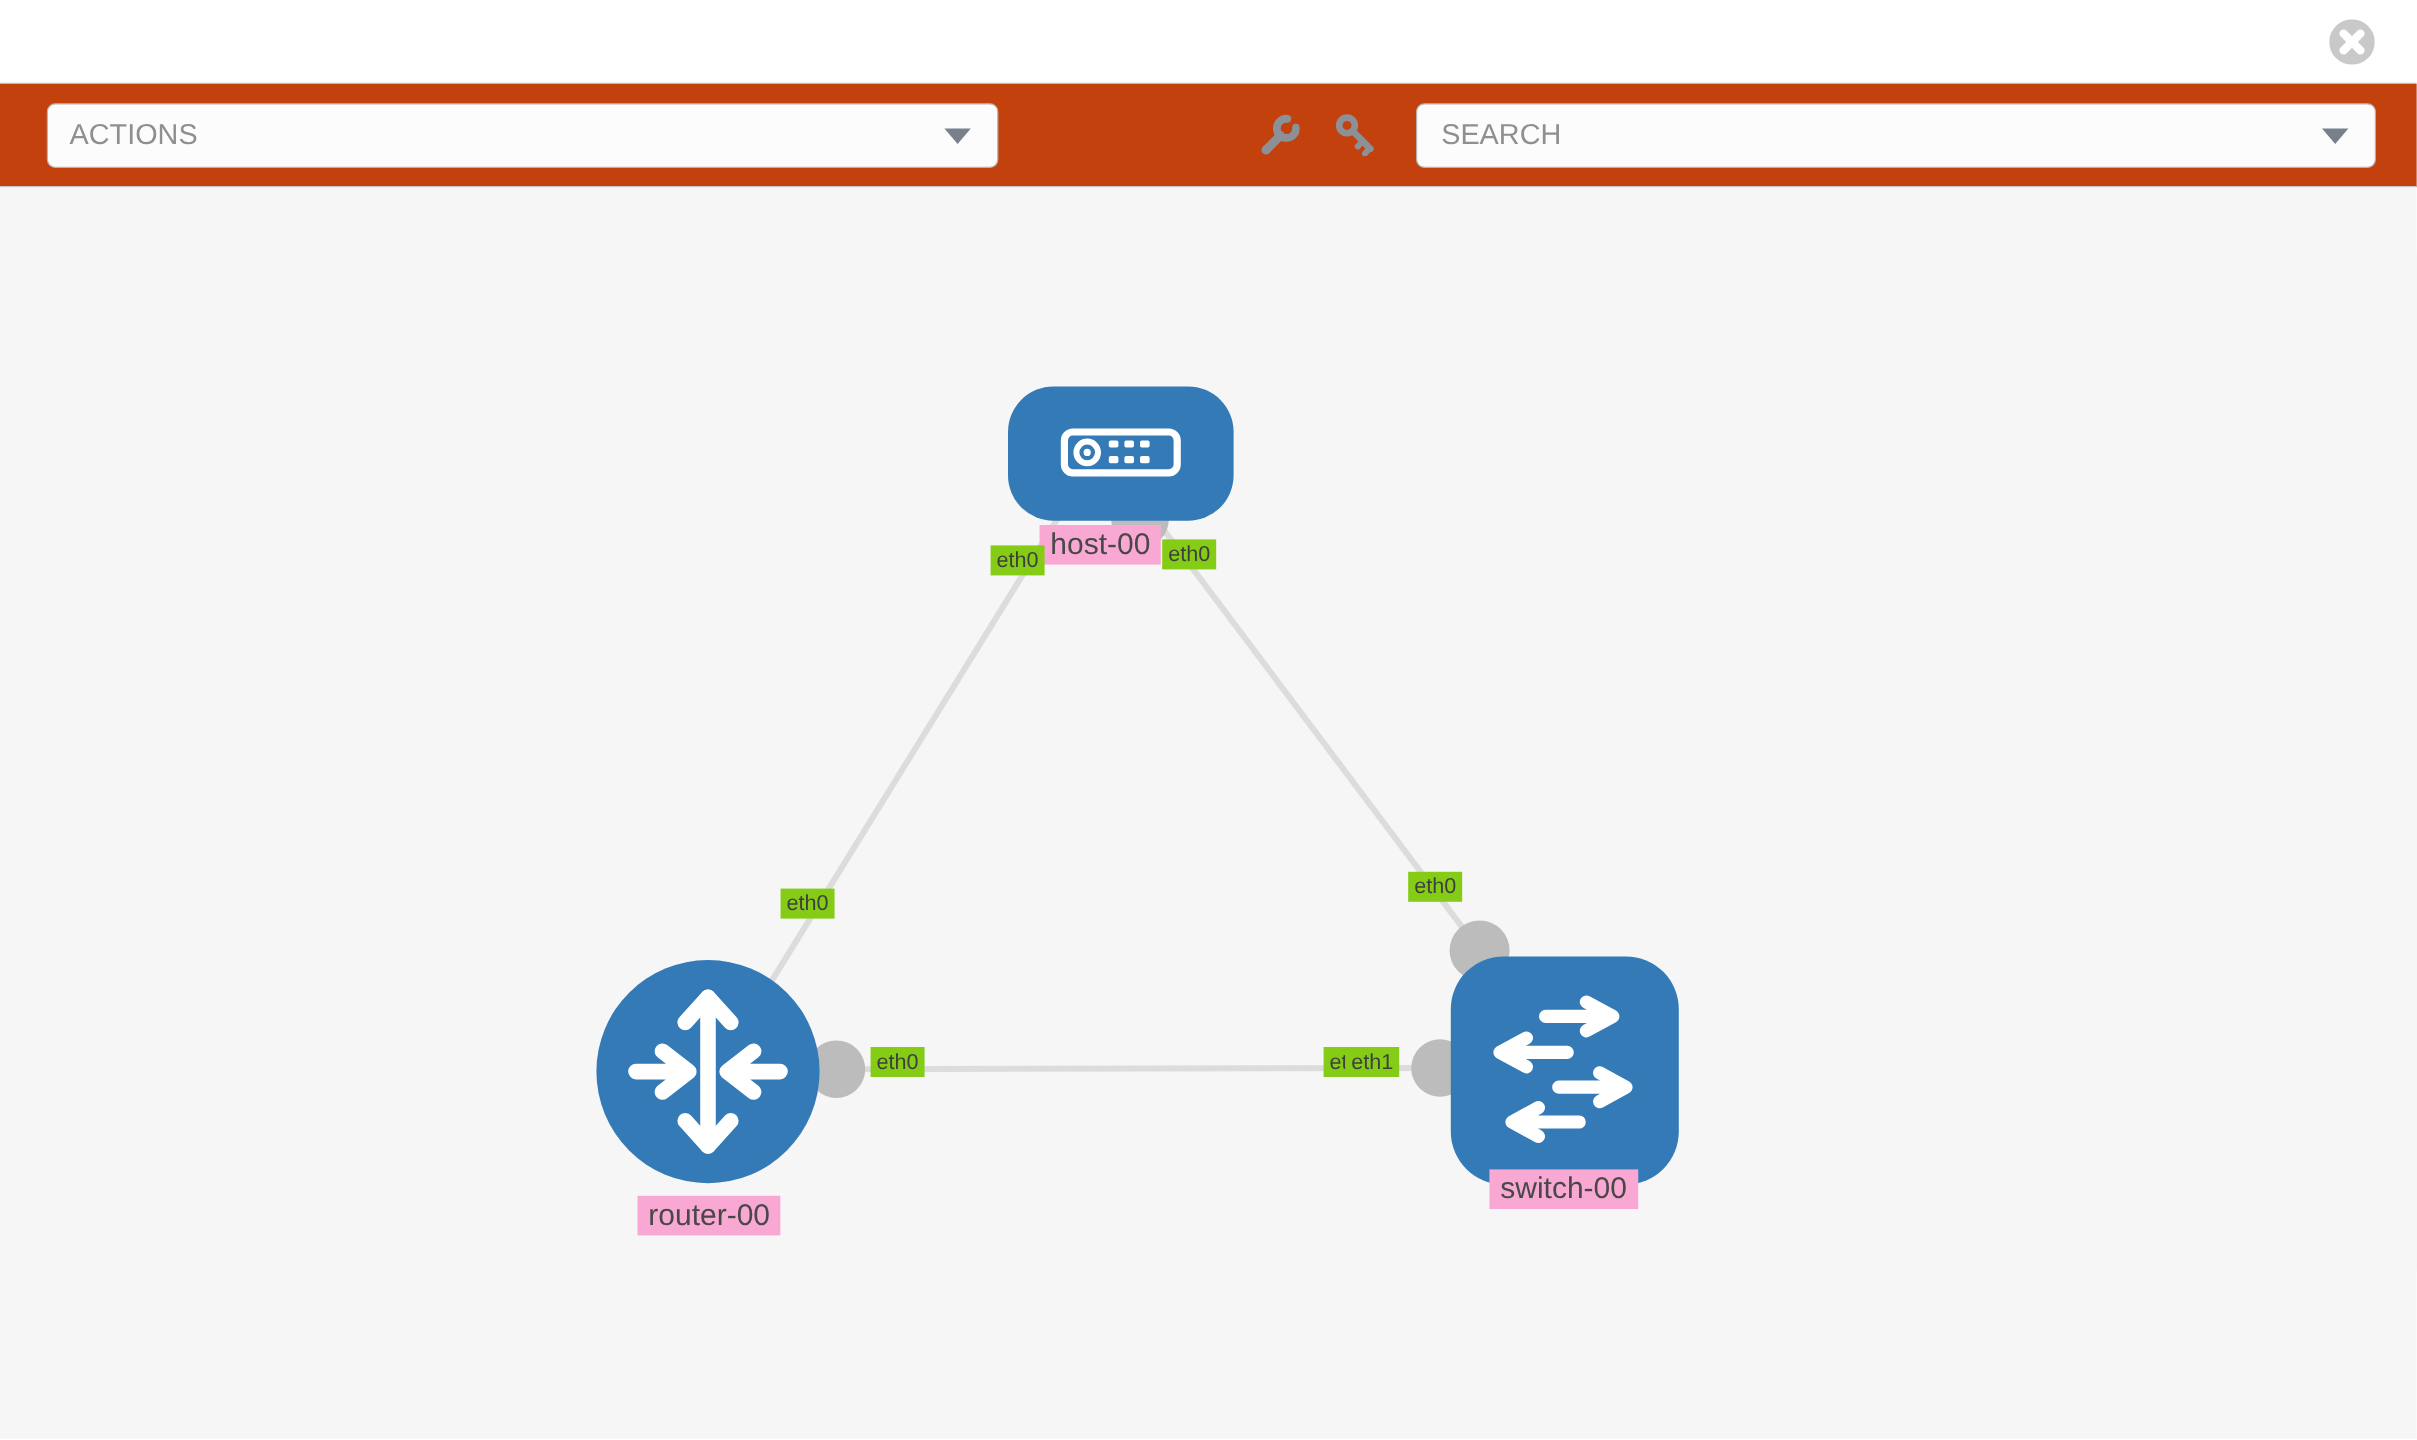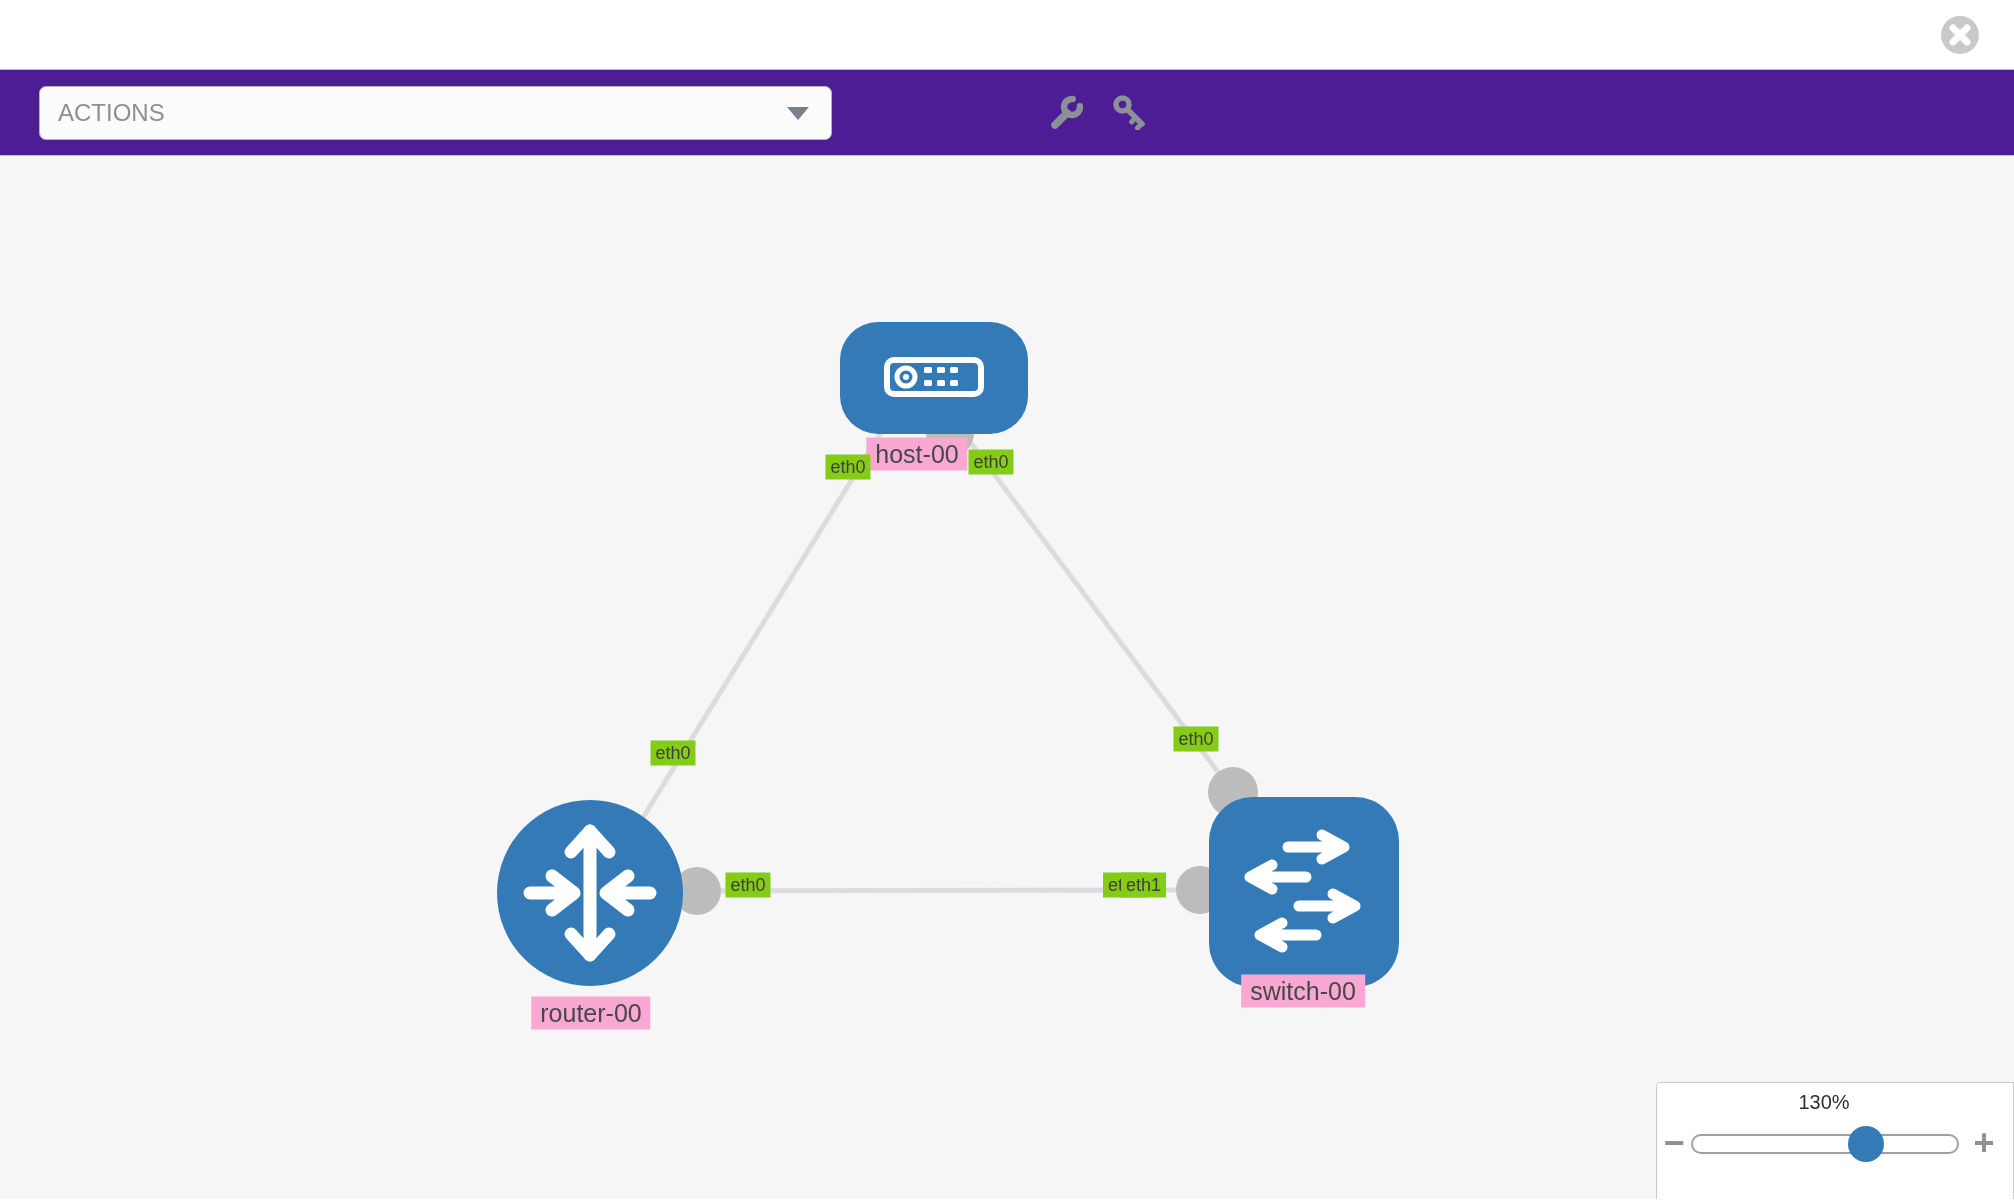--- a/index.html
+++ b/index.html
@@ -5,21 +5,21 @@
   * { margin:0; padding:0; box-sizing:border-box; }
   html,body { width:2014px; height:1200px; font-family:"Liberation Sans",sans-serif; background:#fff; overflow:hidden; }
 
   
   .header { position:relative; height:70px; background:#fff; border-bottom:1px solid #bdbdbd; }
   .page-title { position:absolute; left:39px; top:50%; transform:translateY(-50%);
                 font-size:28px; font-weight:bold; color:#4b4b4b; letter-spacing:.2px; }
   .close-btn { position:absolute; left:1941px; top:16px; width:38px; height:38px; cursor:pointer; border:none; background:transparent; }
 
   
-  .toolbar { position:relative; height:86px; background:#4c1d95; border-bottom:1px solid #c6c6c6; }
+  .toolbar { position:relative; height:86px; background:#c2410c; border-bottom:1px solid #c6c6c6; }
   .combo { position:absolute; top:16px; height:54px; background:#fcfcfc; border:1px solid #b3b3b3;
            border-radius:7px; display:flex; align-items:center; font-size:24px; color:#8f8f8f; cursor:pointer; }
   .combo-actions { left:39px; width:793px; padding-left:18px; }
   .combo-search  { left:1180px; width:800px; padding-left:20px; }
   .caret { position:absolute; right:22px; top:50%; margin-top:-6px; width:0; height:0;
            border-left:11px solid transparent; border-right:11px solid transparent; border-top:13px solid #78818b; }
   .tool-icon { position:absolute; top:24px; width:36px; height:36px; cursor:pointer; }
   .tool-icon.wrench { left:1047px; }
   .tool-icon.key    { left:1112px; }
 
@@ -75,20 +75,24 @@
 
   <div class="tool-icon key">
     <svg width="36" height="36" viewBox="0 0 36 36">
       <circle cx="10.5" cy="10.5" r="6.5" fill="none" stroke="#8b9196" stroke-width="5.5"></circle>
       <line x1="15.5" y1="15.5" x2="30" y2="30" stroke="#8b9196" stroke-width="5.5" stroke-linecap="round"></line>
       <line x1="23.5" y1="23.5" x2="19.5" y2="28" stroke="#8b9196" stroke-width="5" stroke-linecap="round"></line>
       <line x1="29.5" y1="29.5" x2="25.5" y2="34" stroke="#8b9196" stroke-width="5" stroke-linecap="round"></line>
     </svg>
   </div>
 
+  <div class="combo combo-search">
+    <span>SEARCH</span>
+    <span class="caret"></span>
+  </div>
 </div>
 
 <div class="canvas">
 
   <svg class="topo" width="2014" height="1043" viewBox="0 0 2014 1043">
 
     <line x1="890" y1="262" x2="600" y2="731" stroke="#dcdcdc" stroke-width="5"></line>
     <line x1="955" y1="266" x2="1233" y2="636" stroke="#dcdcdc" stroke-width="5"></line>
     <line x1="697" y1="735" x2="1200" y2="734" stroke="#dcdcdc" stroke-width="5"></line>
 
@@ -139,21 +143,13 @@
   <div class="node-label" style="left:1303px; top:835px;">switch-00</div>
 
   <div class="if-label" style="left:848px;  top:311px;">eth0</div>
   <div class="if-label" style="left:673px;  top:597px;">eth0</div>
   <div class="if-label" style="left:991px;  top:306px;">eth0</div>
   <div class="if-label" style="left:1196px; top:583px;">eth0</div>
   <div class="if-label" style="left:748px;  top:729px;">eth0</div>
   <div class="if-label anchor-left behind" style="left:1103px; top:729px;">eth0</div>
   <div class="if-label anchor-left" style="left:1121px; top:729px;">eth1</div>
 
-  <div class="zoom-panel">
-    <div class="zoom-level">130%</div>
-    <button class="zoom-btn zoom-minus">−</button>
-    <div class="slider-track">
-      <div class="slider-knob"></div>
-    </div>
-    <button class="zoom-btn zoom-plus">+</button>
-  </div>
 </div>
 
 </body></html>

